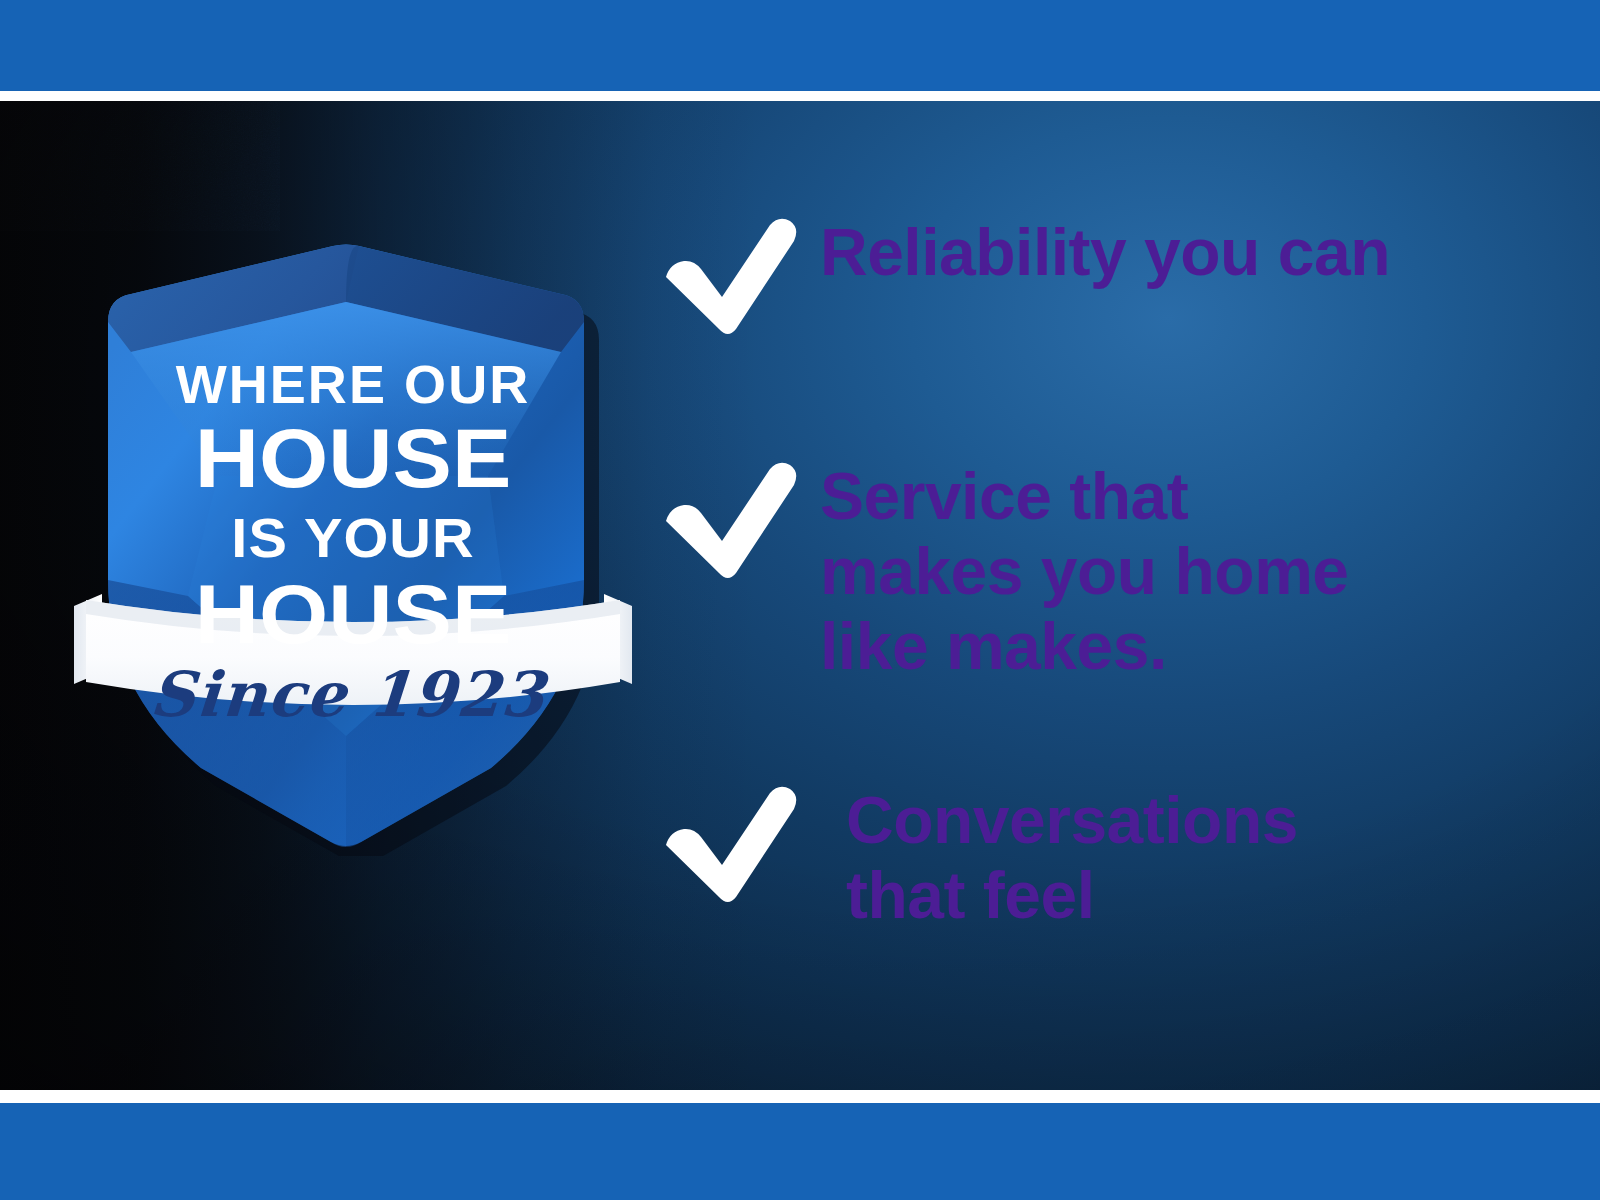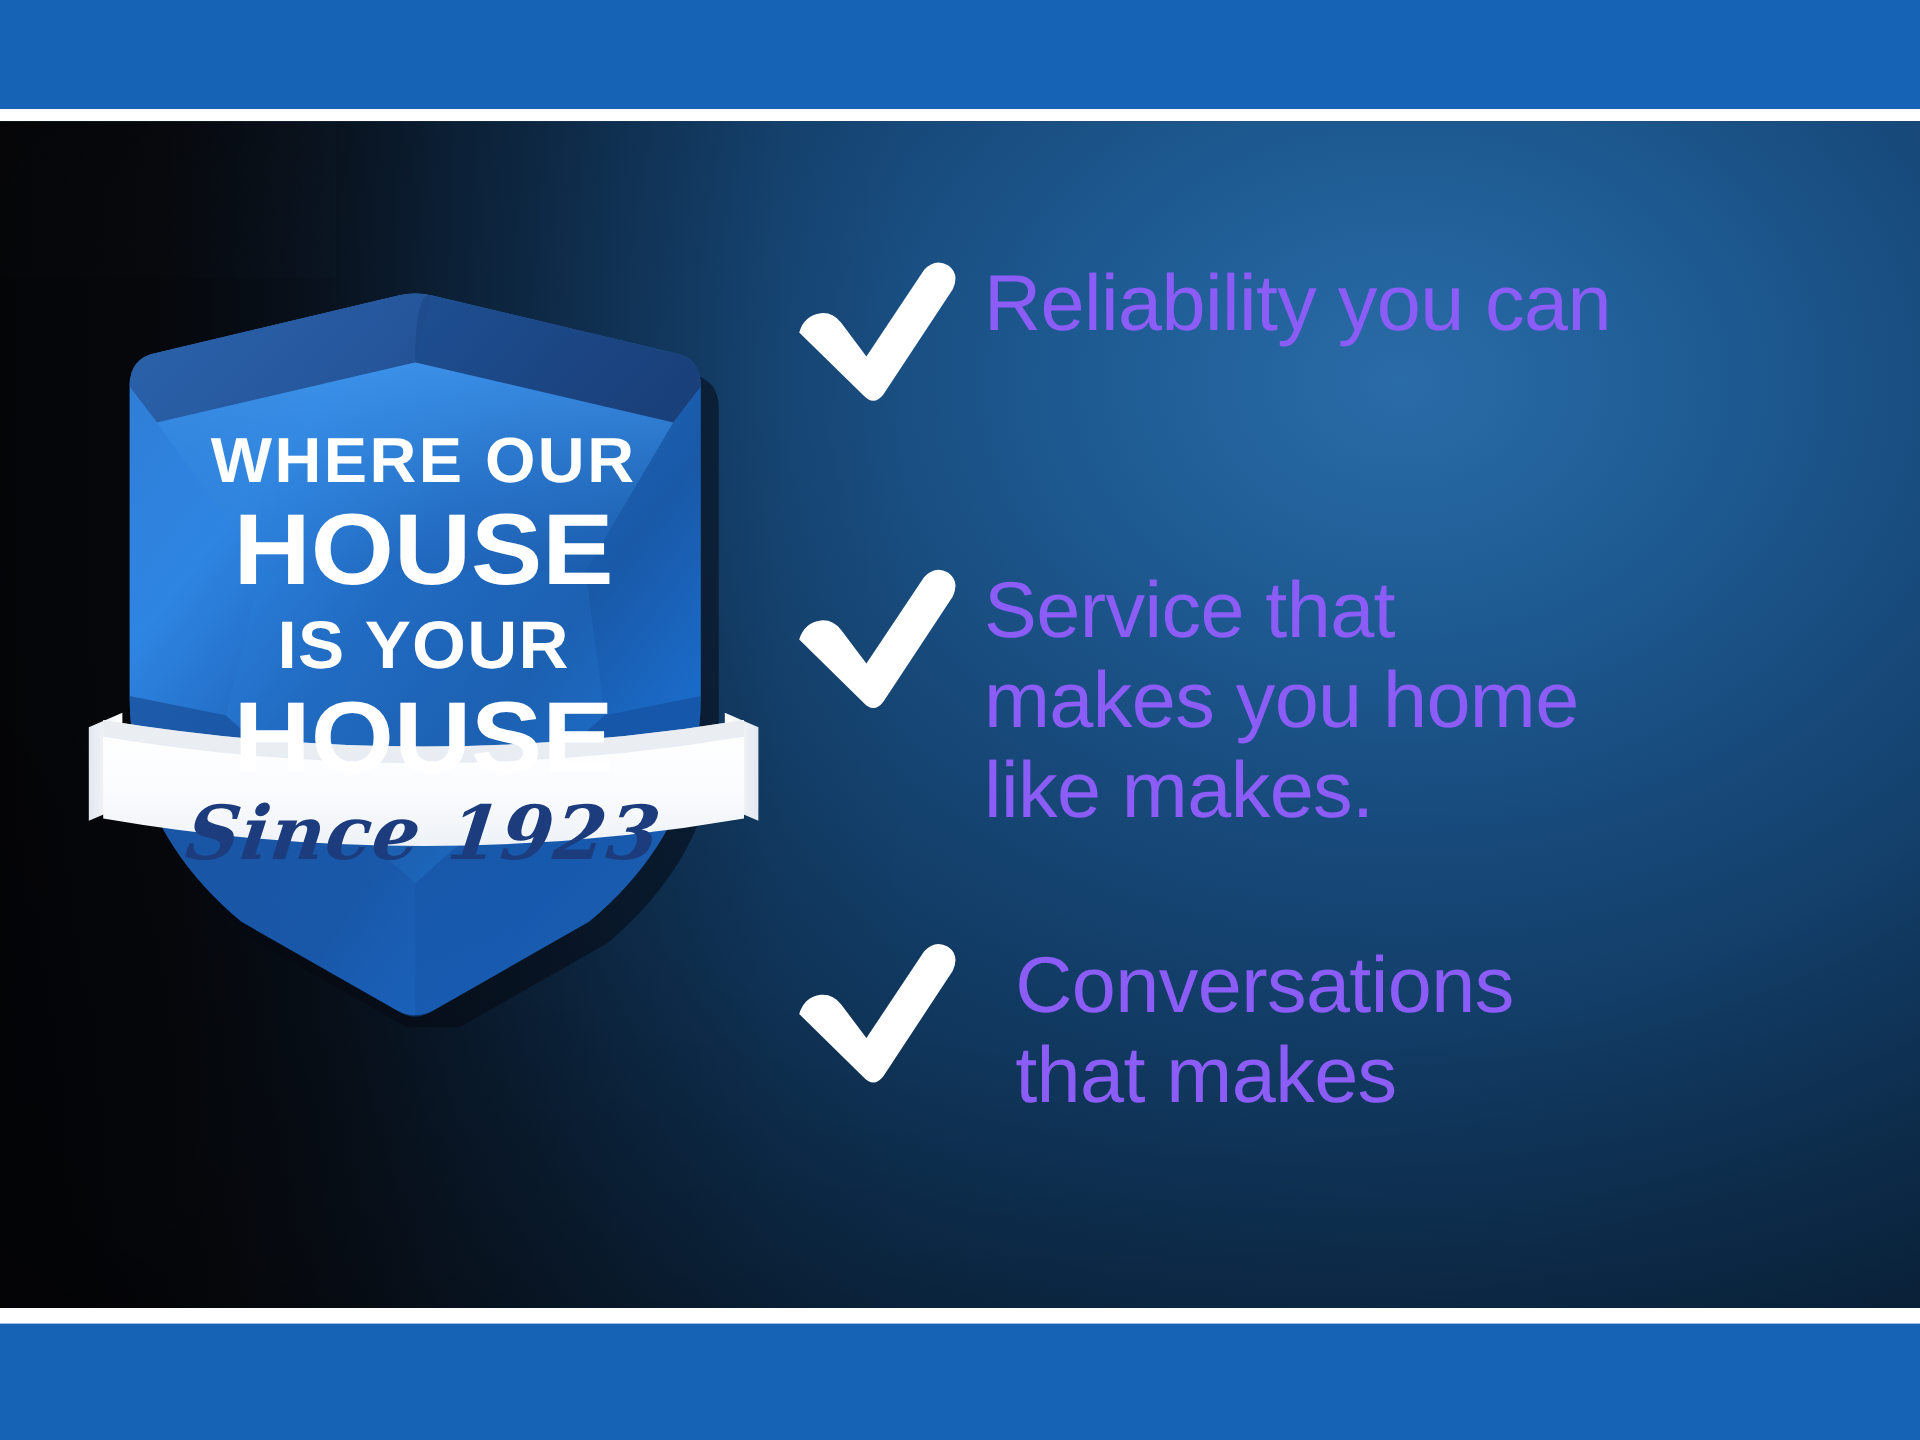--- a/index.html
+++ b/index.html
@@ -162,37 +162,37 @@
     height: 989px;
   }
   .benefit {
     position: absolute;
     left: 0;
     width: 880px;
     display: flex;
     align-items: flex-start;
   }
   .b1 { top: 112px; }
-  .b2 { top: 368px; }
+  .b2 { top: 356px; }
   .b3 { top: 680px; gap: 26px; }
 
   .check {
     flex: 0 0 auto;
     width: 140px;
     height: 118px;
     margin-right: 20px;
     margin-top: 4px;
   }
   .check svg { display: block; width: 100%; height: 100%; }
 
   .benefit-text {
     flex: 1 1 auto;
-    color: #8b5cf6;
+    color: #4c1d95;
     font-family: "Liberation Sans", sans-serif;
-    font-weight: normal;
+    font-weight: bold;
     font-size: 66px;
     line-height: 1.14;
     letter-spacing: -0.5px;
     padding-top: 2px;
   }
   .benefit-text .ln { display: block; white-space: nowrap; }
 </style>
 </head>
 <body>
 
@@ -346,21 +346,21 @@
     </div>
 
     <div class="benefit b3">
       <div class="check">
         <svg viewBox="0 0 140 118" xmlns="http://www.w3.org/2000/svg">
           <path d="M 6 60 Q 10 46 24 44 Q 34 43 41 52 L 62 80 L 110 8 Q 119 -2 130 4 Q 140 11 134 24 L 76 112 Q 68 122 59 112 Z" fill="#ffffff"></path>
         </svg>
       </div>
       <div class="benefit-text">
         <span class="ln">Conversations</span>
-        <span class="ln">that makes</span>
+        <span class="ln">that feel</span>
       </div>
     </div>
 
   </div>
 
   <div class="strip strip-bottom"></div>
   <div class="bar bar-bottom"></div>
 
 </div>
 

